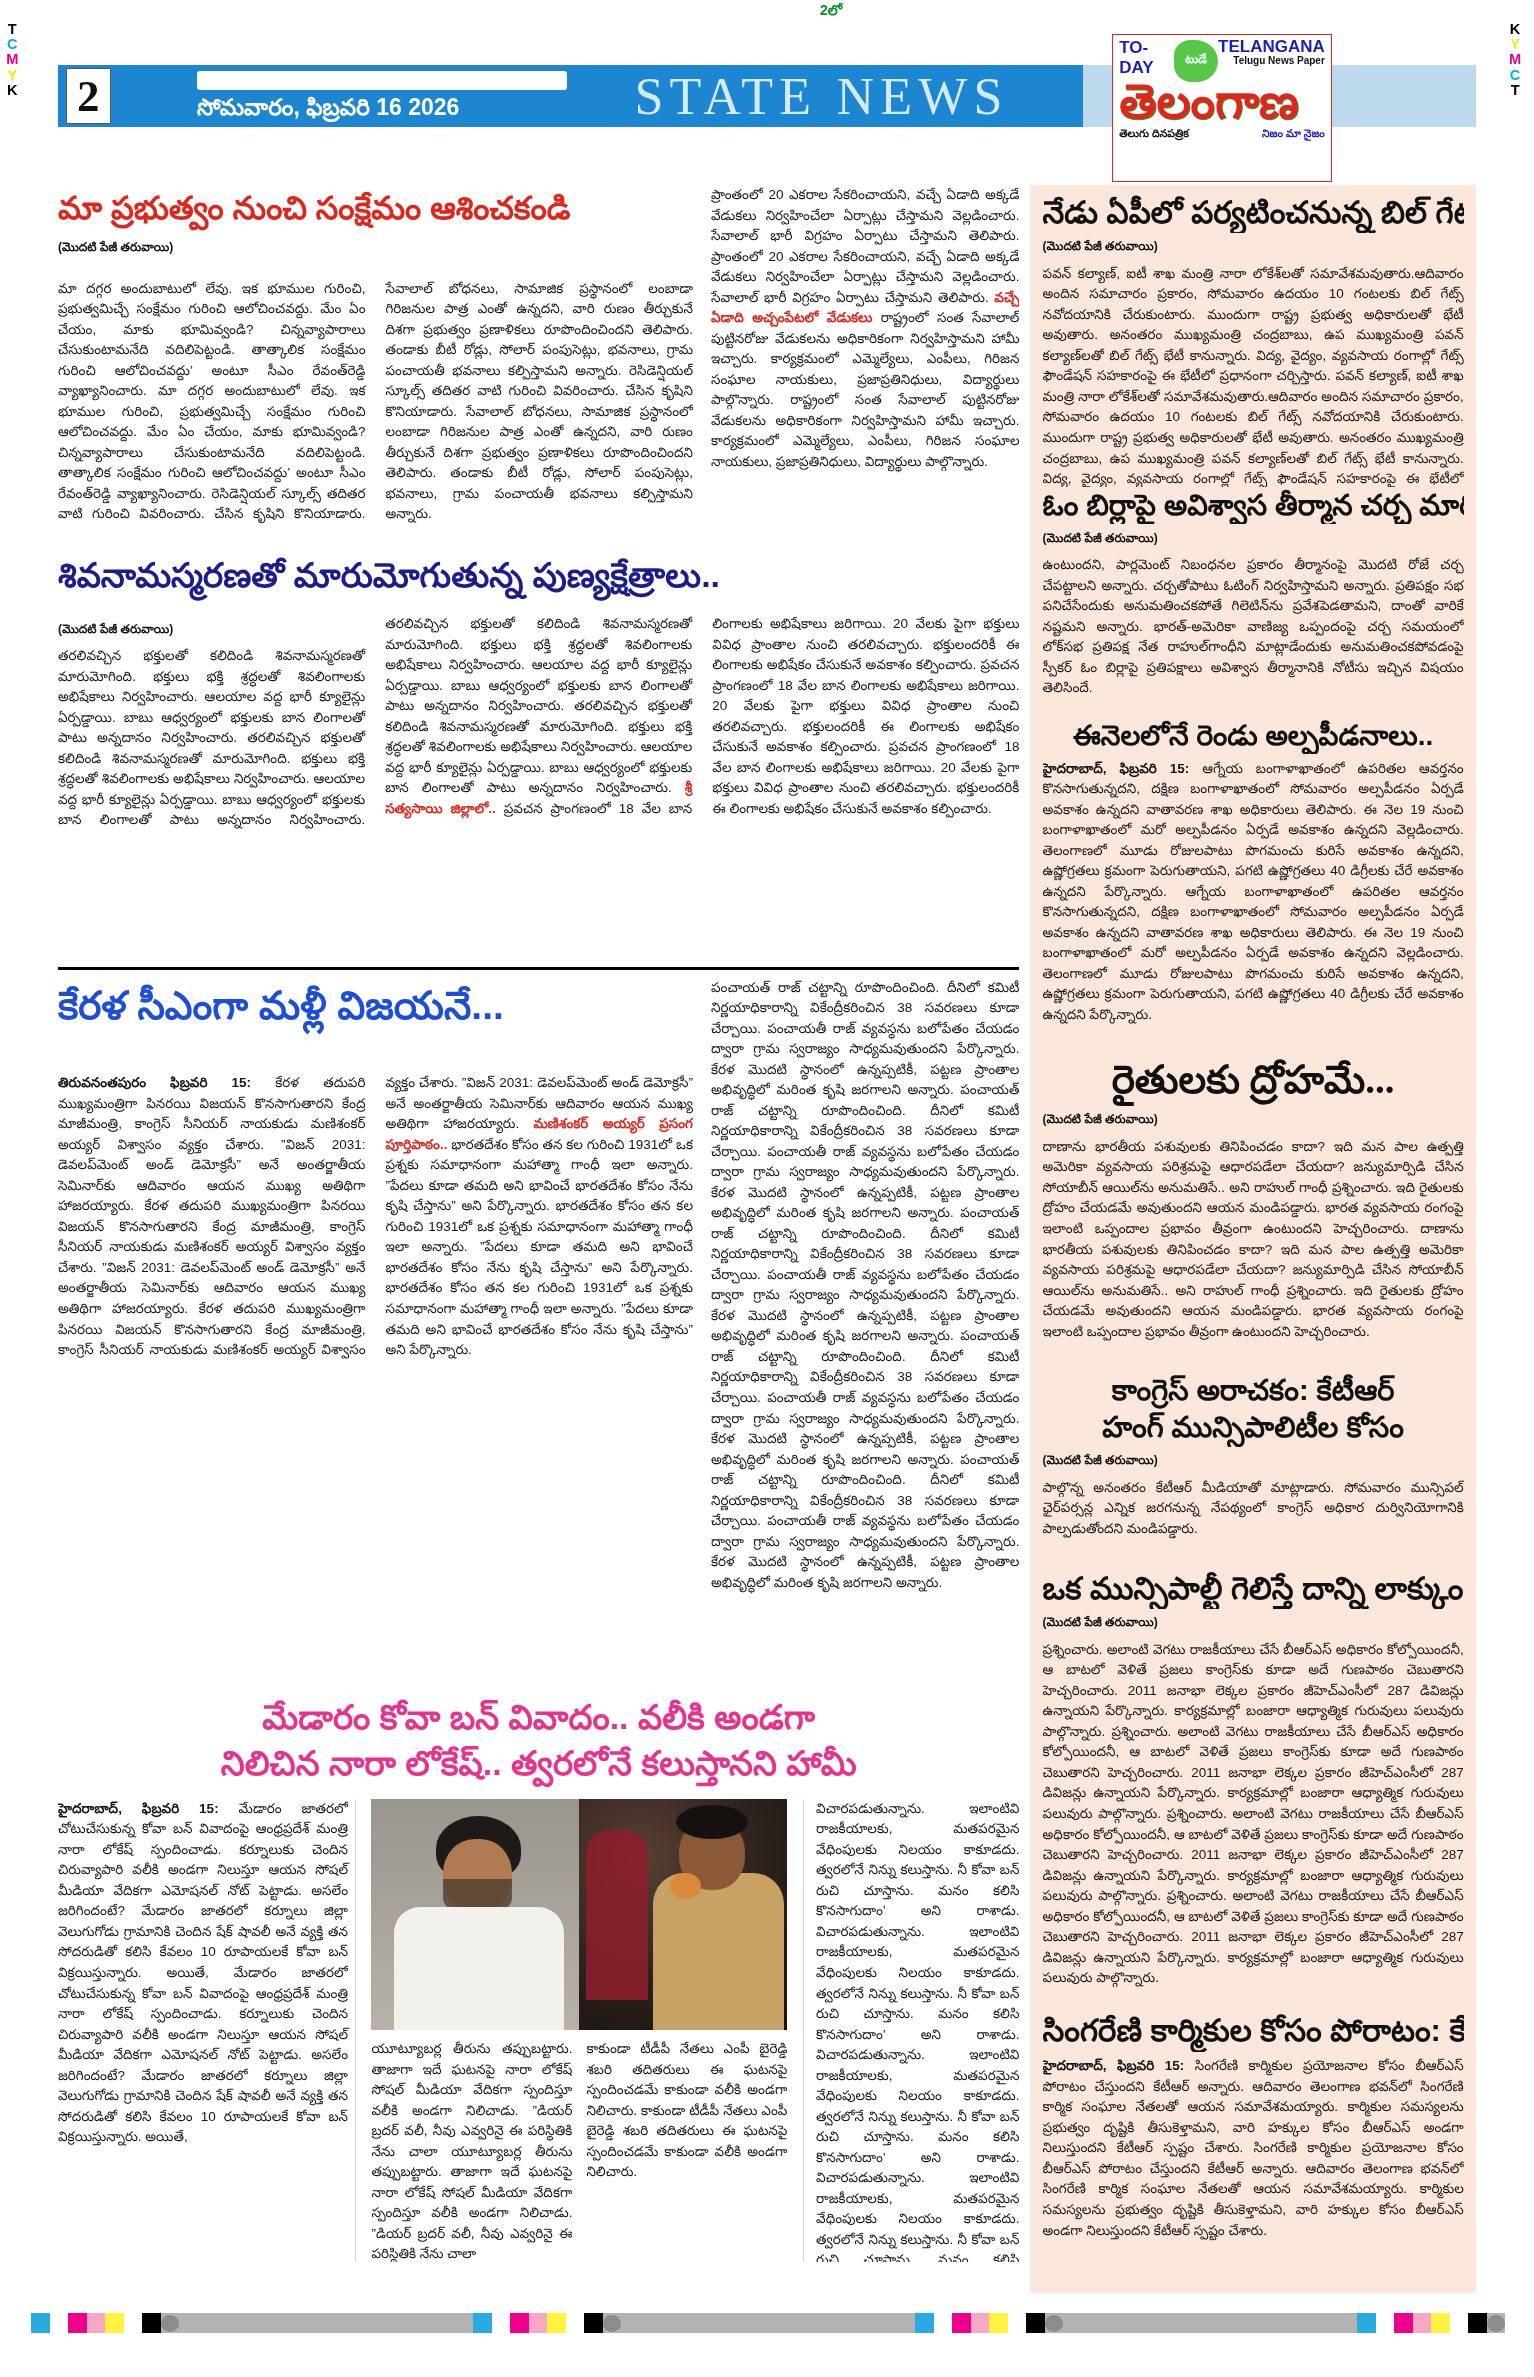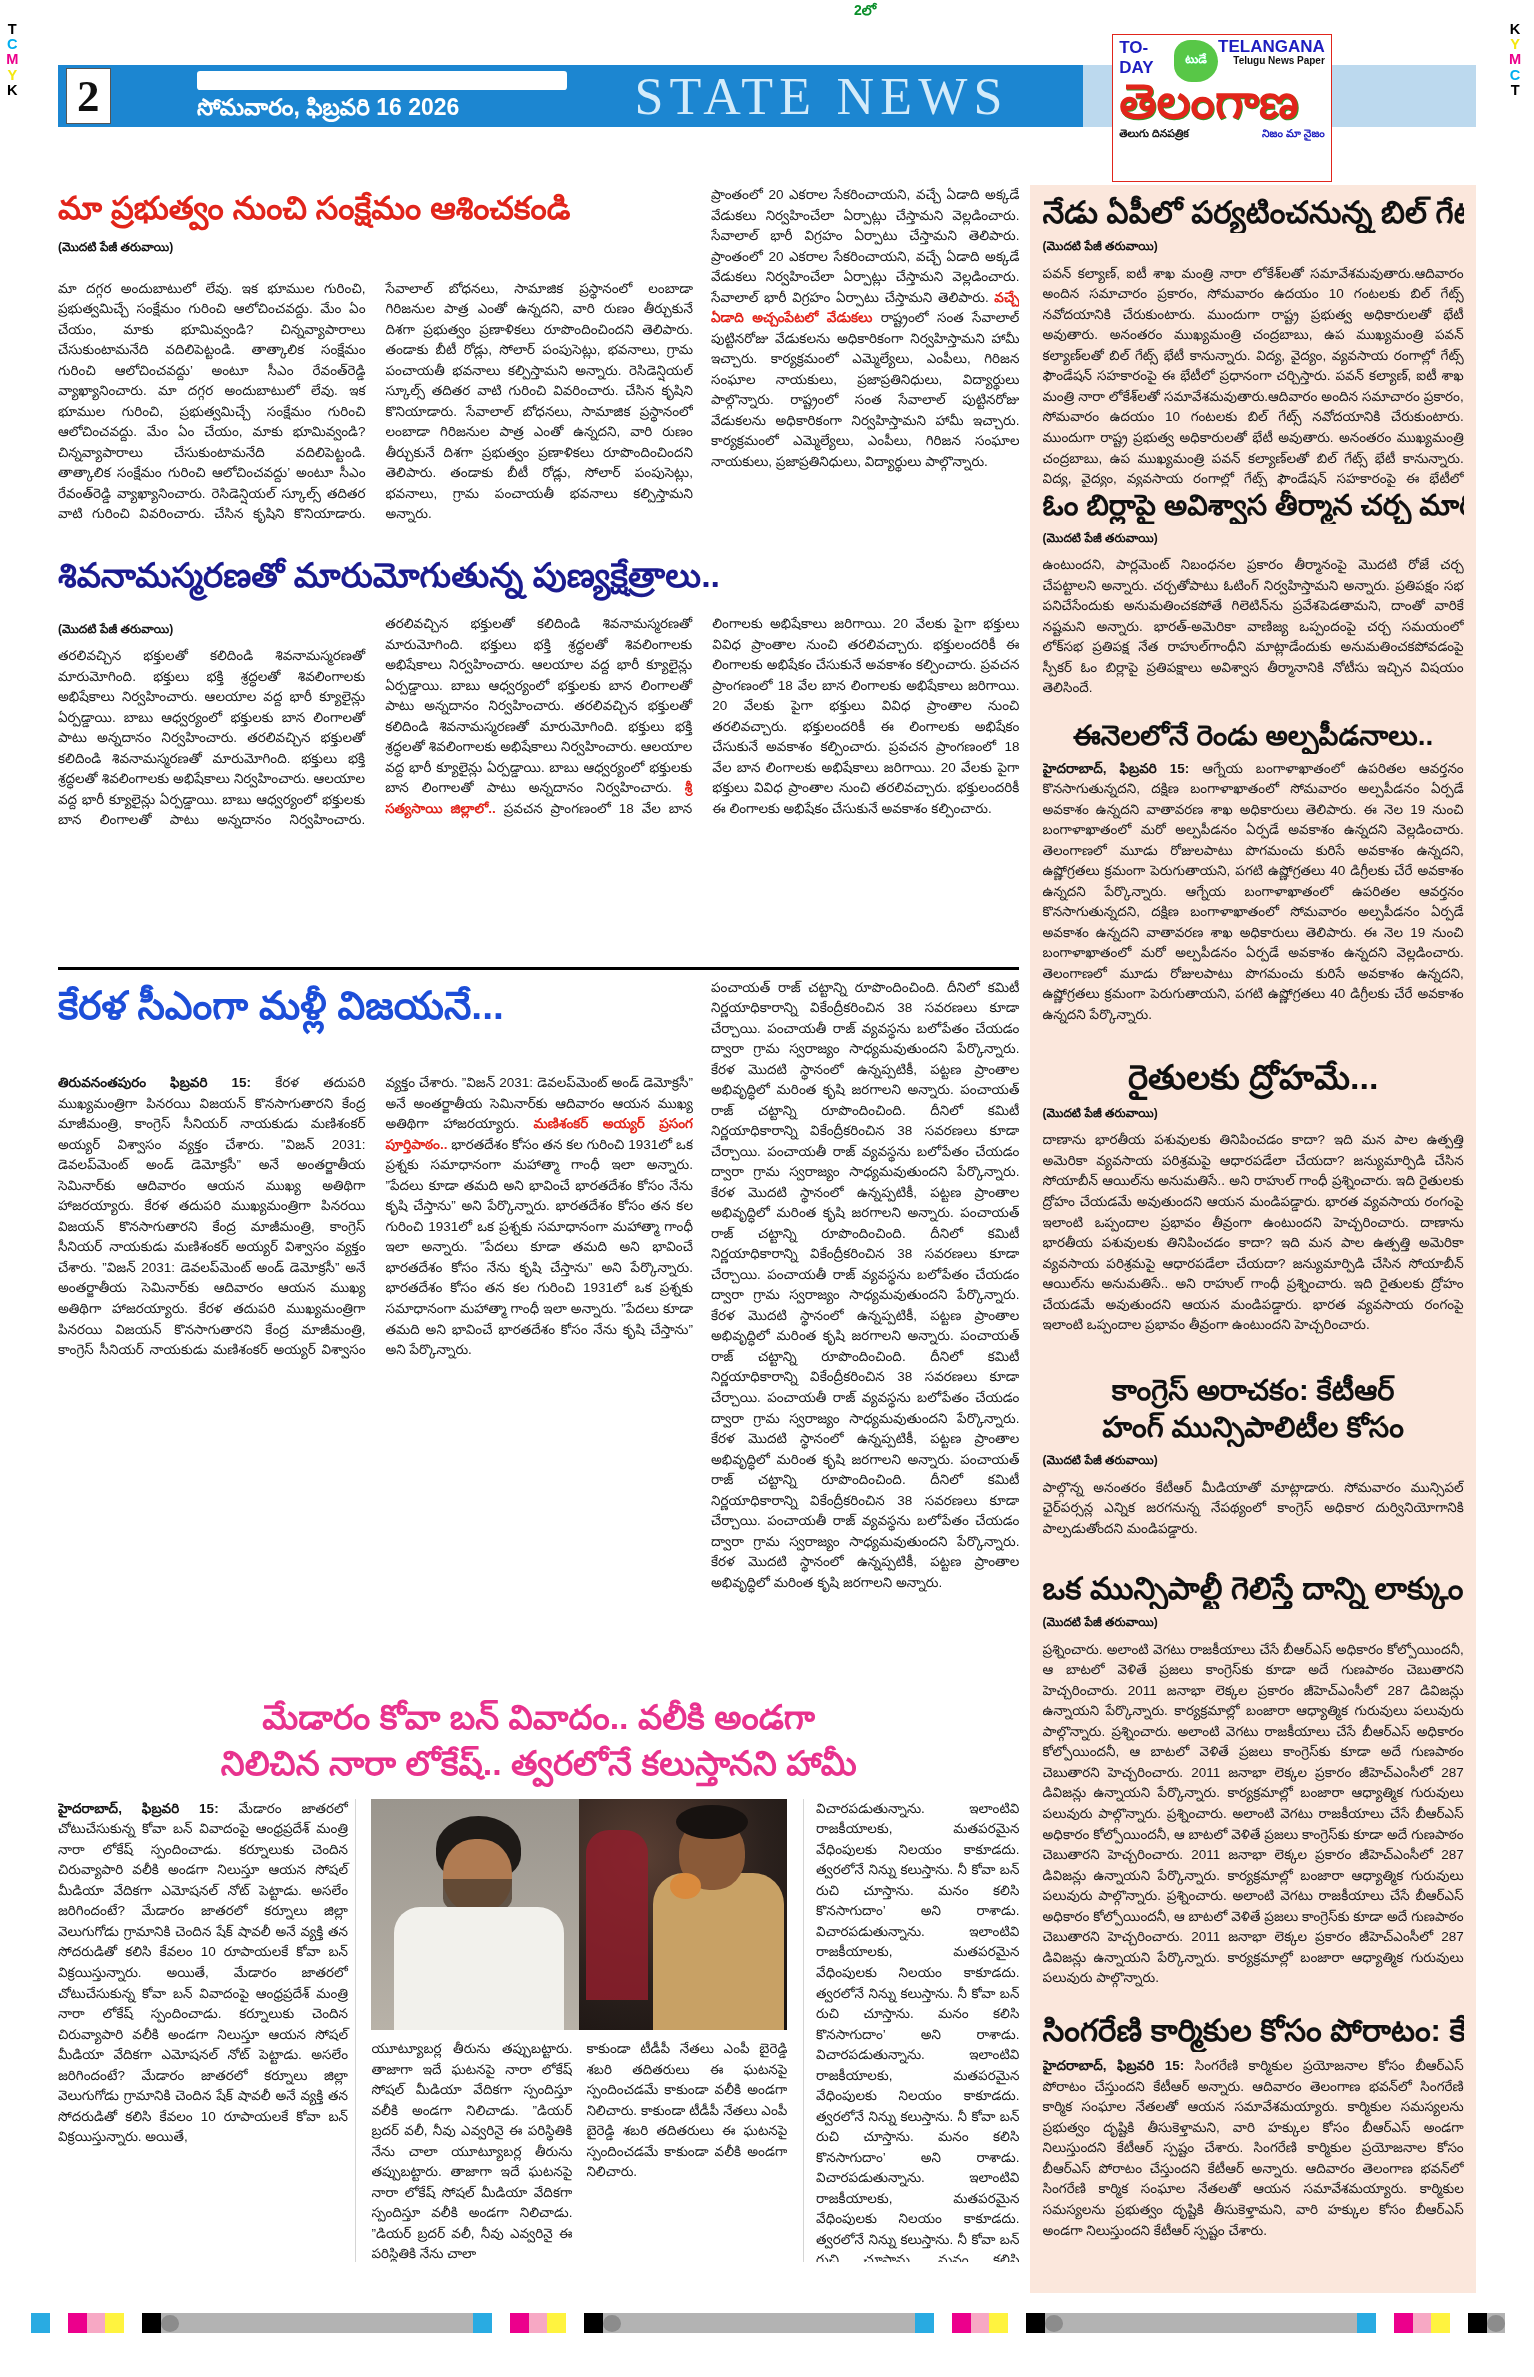--- a/index.html
+++ b/index.html
@@ -9,21 +9,21 @@
 
   
   .regmark { position:absolute; display:flex; flex-direction:column; align-items:center;
              font:bold 14.6px "Liberation Sans",sans-serif; line-height:15.4px; }
   .regmark span:nth-child(1){color:#000;} .regmark span:nth-child(2){color:#00aeef;}
   .regmark span:nth-child(3){color:#ec008c;} .regmark span:nth-child(4){color:#f4e811;}
   .regmark span:nth-child(5){color:#000;}
   .regmark.flip span:nth-child(1){color:#000;} .regmark.flip span:nth-child(2){color:#f4e811;}
   .regmark.flip span:nth-child(3){color:#ec008c;} .regmark.flip span:nth-child(4){color:#00aeef;}
   .regmark.flip span:nth-child(5){color:#000;}
-  .top-note { position:absolute; top:1.5px; left:854px; color:#0a8f2a; font-weight:bold; font-size:14px; }
+  .top-note { position:absolute; top:1.5px; left:820px; color:#0a8f2a; font-weight:bold; font-size:14px; }
 
   
   .header { position:absolute; left:58px; top:65px; width:1418px; height:62px; }
   .header .blue  { position:absolute; left:0; top:0; width:1025px; height:62px; background:#1c86d1; }
   .header .lblue { position:absolute; left:1025px; top:0; width:393px; height:62px; background:#bcd9ee; }
   .pagebox { position:absolute; left:7.7px; top:3.1px; width:45px; height:56px; background:#fff;
              border:0.8px solid #555; display:flex; align-items:center; justify-content:center;
              font:bold 45px "Liberation Serif",serif; color:#111; }
   .datecol { position:absolute; left:139px; top:6.2px; width:370px; }
   .datepill { height:18.5px; background:#fff; border-radius:3.1px; }
@@ -100,21 +100,21 @@
   .caption-row { display:flex; gap:14px; margin-top:9.3px; }
   .caption-row > div { flex:1; overflow:hidden; }
 
   
   .sb-art { overflow:hidden; }
   .sb-head { text-align:center; font-weight:bold; color:#111; line-height:1.3; }
   .nowrap { white-space:nowrap; overflow:hidden; }
   .sb1 { height:294px; } .sb1 .sb-head { font-size:31px; }
   .sb2 { height:231px; } .sb2 .sb-head { font-size:29px; }
   .sb3 { height:330px; } .sb3 .sb-head { font-size:28px; }
-  .sb4 { height:324px; } .sb4 .sb-head { font-size:34px; padding-top:7.7px; }
+  .sb4 { height:324px; } .sb4 .sb-head { font-size:39px; padding-top:7.7px;font-family:Liberation Serif, serif; }
   .sb5 { height:197px; } .sb5 .sb-head { font-size:29px; }
   .sb6 { height:432px; } .sb6 .sb-head { font-size:31px; }
   .sb7 { height:270px; } .sb7 .sb-head { font-size:31px; padding-top:10.8px; }
   .sb-art .body-txt { margin-top:4.6px; }
 
   
   .calib { position:absolute; left:31px; top:2313px; width:1474px; height:20px; background:#b3b3b3;
            display:flex; align-items:stretch; overflow:hidden; }
   .calib .sp { flex:1; }
   .cg { display:flex; }

